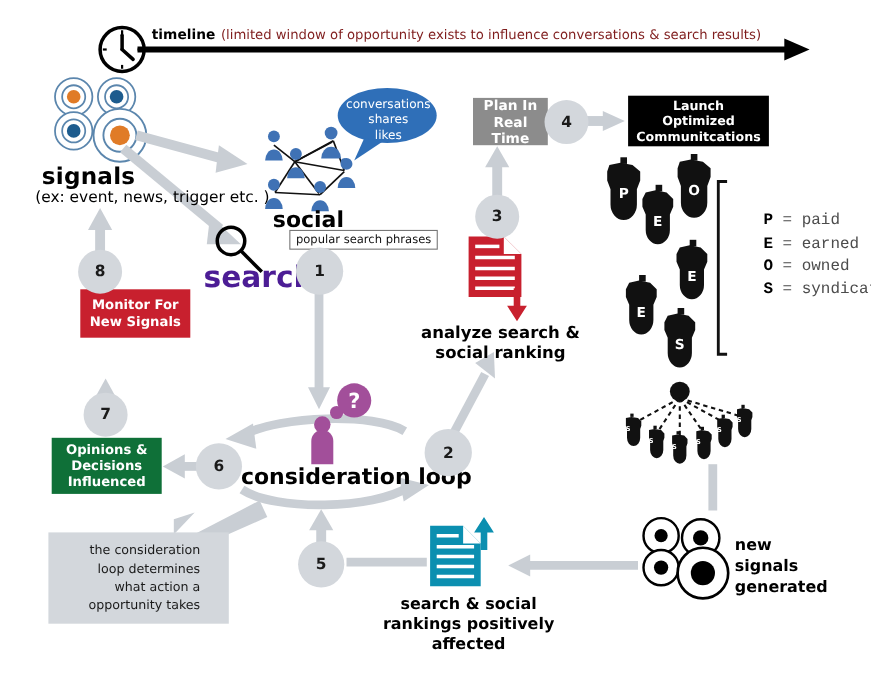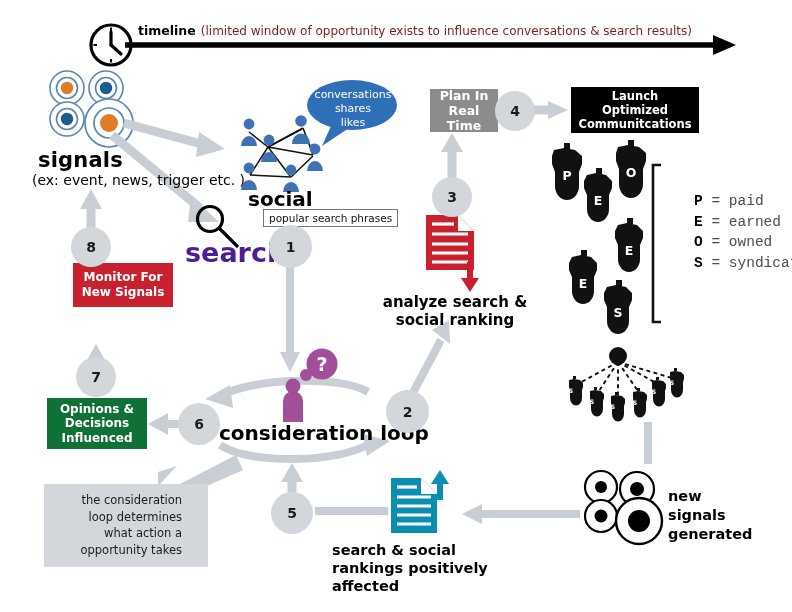--- a/index.html
+++ b/index.html
@@ -25,21 +25,21 @@
               padding:2px 5px;white-space:nowrap;margin-left:32px;}
 
   .numcircle{border-radius:50%;background:#d3d7dc;color:#1a1a1a;
              font-weight:bold;display:flex;align-items:center;justify-content:center;}
 
   .boxlabel{color:#fff;font-weight:bold;text-align:center;
             display:flex;align-items:center;justify-content:center;line-height:1.22;}
 
   .t-analyze{font-weight:bold;font-size:15px;color:#000;text-align:center;line-height:1.2;}
   .t-consider{font-weight:bold;font-size:20px;color:#000;}
-  .t-srank{font-weight:bold;font-size:14.5px;color:#000;line-height:1.25;}
+  .t-srank{font-weight:bold;font-size:14.5px;color:#000;text-align:center;line-height:1.25;}
   .t-newsig{font-weight:bold;font-size:14.5px;color:#000;line-height:1.3;}
 
   .callout{background:#d3d7dc;color:#1a1a1a;font-size:11.5px;line-height:1.45;padding:8px 26px;text-align:right;}
 
   .legend-row{font-size:14.5px;color:#4c4c4c;white-space:nowrap;line-height:1.42;}
   .legend-row b{color:#000;font-weight:bold;}
 
   .bomb-letter{position:absolute;color:#fff;font-weight:bold;font-size:12.5px;
                left:0;right:0;text-align:center;}
   .bomb-letter-sm{position:absolute;color:#fff;font-weight:bold;font-size:6px;

